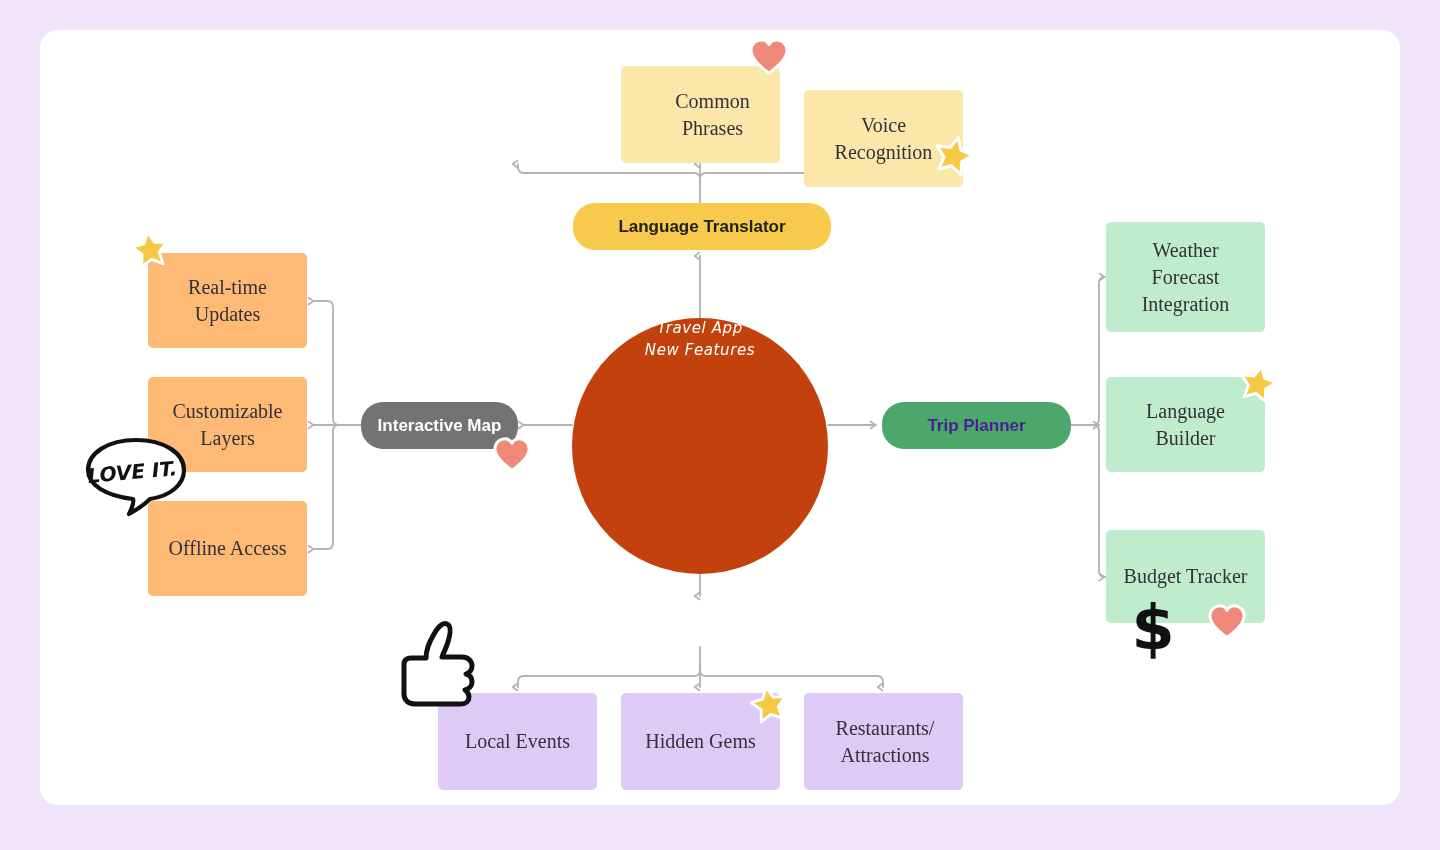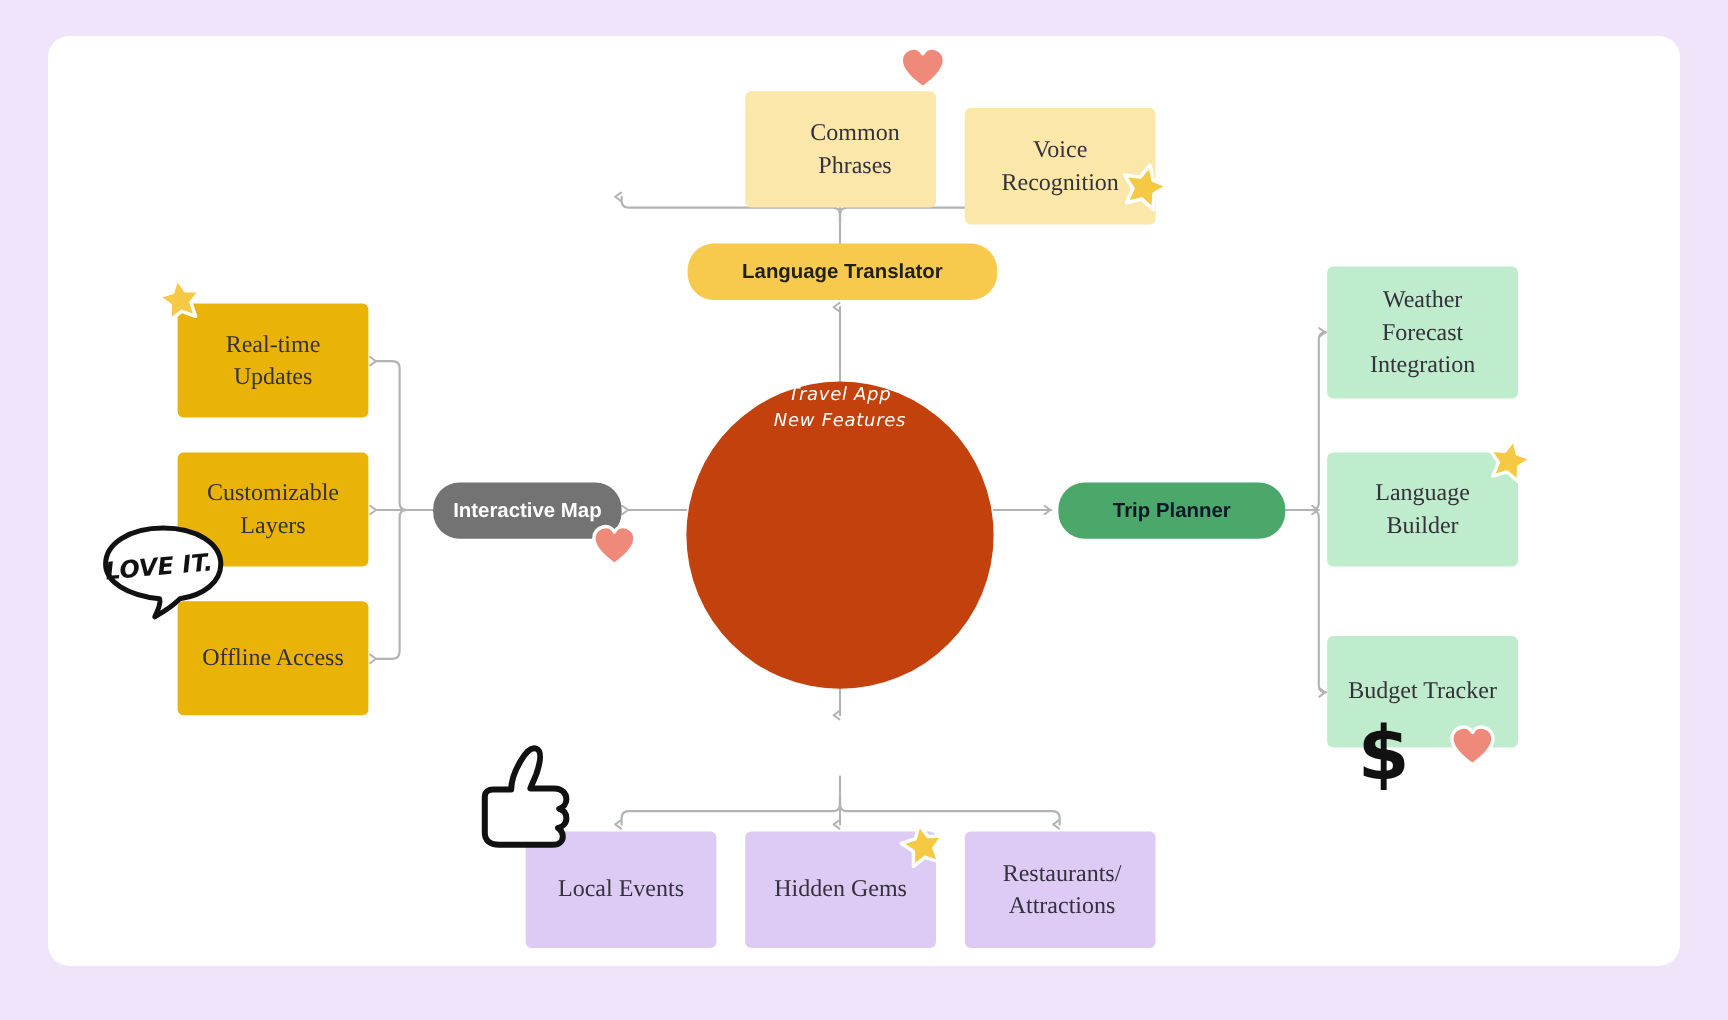--- a/index.html
+++ b/index.html
@@ -75,21 +75,21 @@
   .pill-translator {
     left: 573px; top: 203px; width: 258px; height: 47px;
     background: #f7ca4d; color: #23201a;
   }
   .pill-map {
     left: 361px; top: 402px; width: 157px; height: 47px;
     background: #737373; color: #ffffff;
   }
   .pill-planner {
     left: 882px; top: 402px; width: 189px; height: 47px;
-    background: #4ba76a; color: #0f172a;
+    background: #4ba76a; color: #4c1d95;
   }
   .pill-local {
     left: 571px; top: 601px; width: 257px; height: 46px;
     background: #8b5cf4; color: #ffffff;
   }
 
   
   .leaf {
     position: absolute;
     display: flex;
@@ -98,27 +98,27 @@
     text-align: center;
     border-radius: 5px;
     font-family: "Liberation Serif", serif;
     font-size: 20px;
     line-height: 1.35;
     color: #34313a;
     padding: 4px 8px;
     box-sizing: border-box;
   }
   .leaf-yellow  { background: #fae7a9; }
-  .leaf-blue    { background: #eab308; }
+  .leaf-blue    { background: #fdba74; }
   .leaf-green   { background: #bfeccc; text-align: center; }
   .leaf-purple  { background: #ddcbf6; }
 
   
   .lf-offline-mode   { left: 438px; top: 60px;  width: 159px; height: 97px; }
-  .lf-common-phrases { left: 621px; top: 76px;  width: 159px; height: 97px; padding-left: 32px; }
+  .lf-common-phrases { left: 621px; top: 66px;  width: 159px; height: 97px; padding-left: 32px; }
   .lf-voice-recog    { left: 804px; top: 60px;  width: 159px; height: 97px; margin-top: 30px; }
 
   
   .lf-realtime   { left: 148px; top: 253px; width: 159px; height: 95px; }
   .lf-custom     { left: 148px; top: 377px; width: 159px; height: 95px; }
   .lf-offline-ac { left: 148px; top: 501px; width: 159px; height: 95px; }
 
   
   .lf-weather   { left: 1106px; top: 222px; width: 159px; height: 110px; }
   .lf-itinerary { left: 1106px; top: 377px; width: 159px; height: 95px; }

